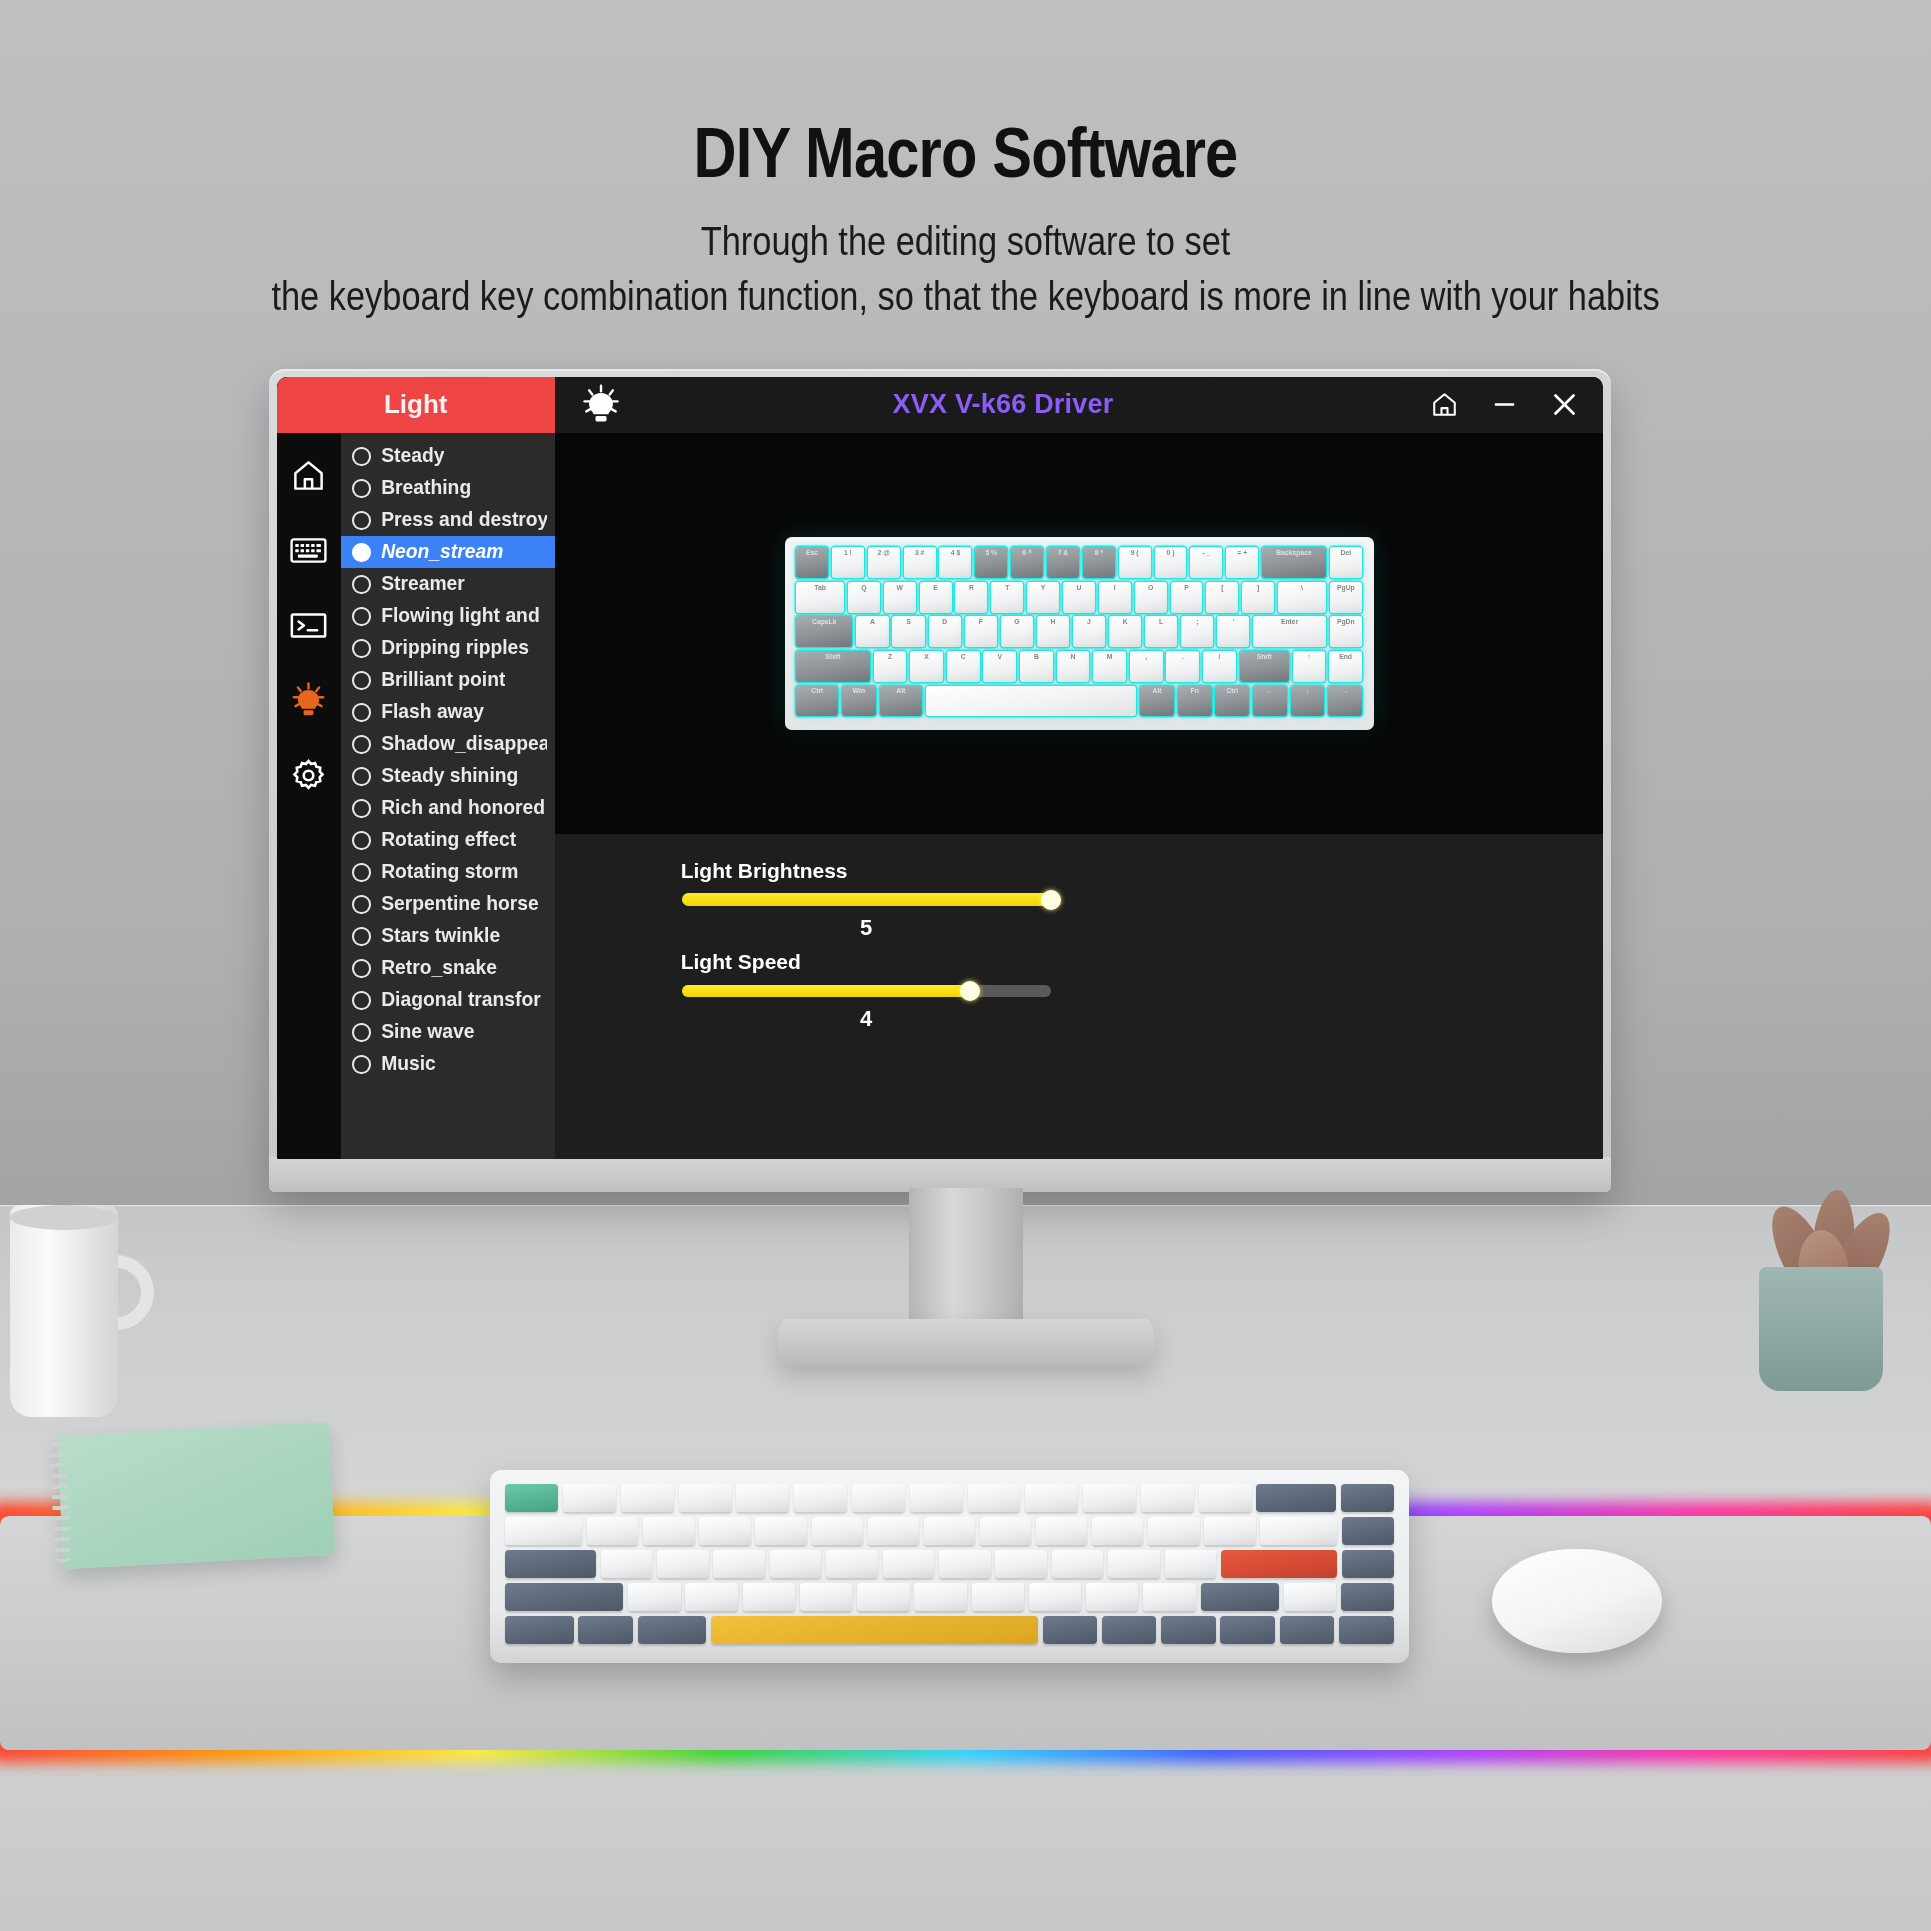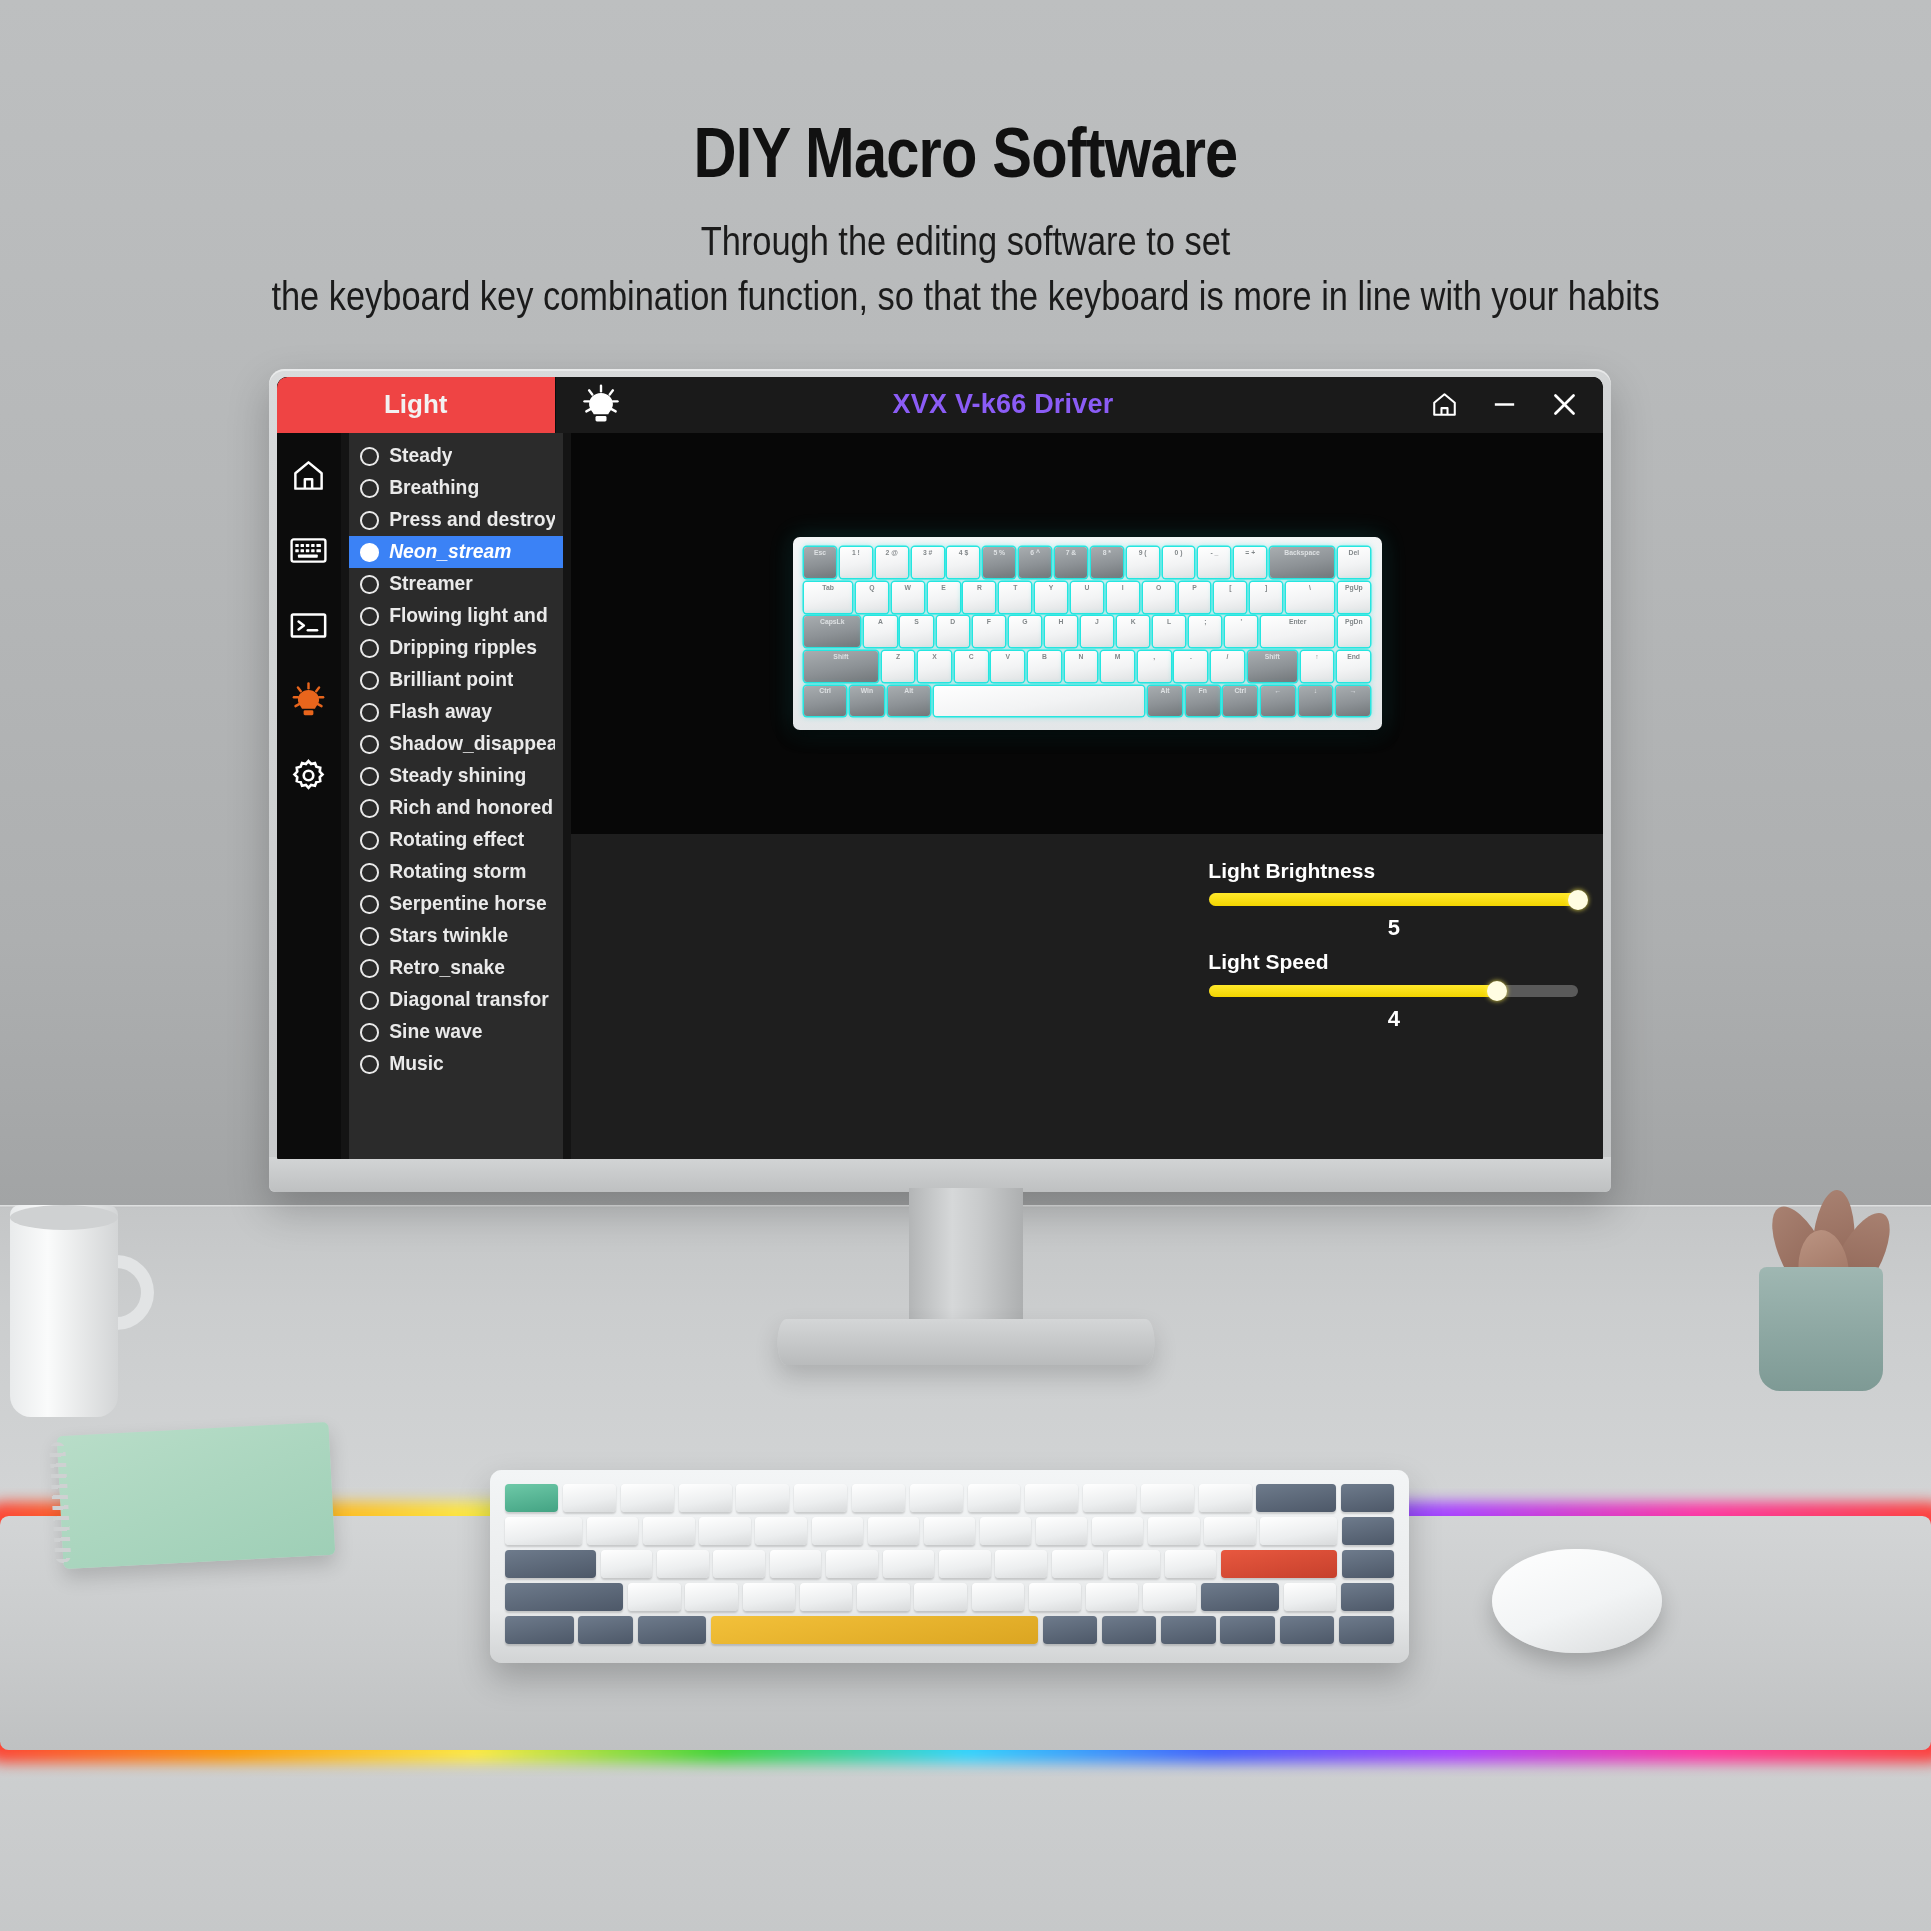--- a/index.html
+++ b/index.html
@@ -103,21 +103,21 @@
     font-size: 27px; font-weight: 700; letter-spacing: 0.2px;
     margin-left: -44px;
   }
   .win-btns { display: flex; align-items: center; gap: 25px; }
   .win-btn {
     width: 35px; height: 35px; display: flex; align-items: center; justify-content: center;
     color: #fff; cursor: pointer;
   }
 
   
-  .body { flex: 1; display: flex; min-height: 0; gap: 8px; }
+  .body { flex: 1; display: flex; min-height: 0; }
 
   .railbar {
     width: 64px; flex: 0 0 64px; background: #0c0c0c;
     display: flex; flex-direction: column; align-items: center;
     padding-top: 21px; gap: 31px;
   }
   .rail-item {
     width: 44px; height: 44px; display: flex; align-items: center; justify-content: center;
     cursor: pointer;
   }
@@ -176,21 +176,21 @@
   .key.w125 { flex: 1.25 1 0; }
   .key.w15  { flex: 1.5 1 0; }
   .key.w175 { flex: 1.75 1 0; }
   .key.w2   { flex: 2 1 0; }
   .key.w225 { flex: 2.25 1 0; }
   .key.w625 { flex: 6.25 1 0; }
 
   
   .controls {
     flex: 1; background: #1e1e1e; display: flex; flex-direction: column;
-    align-items: flex-end; padding-top: 25px;
+    align-items: flex-start; padding-top: 25px;
   }
   .ctl-block { width: 521px; }
   .ctl-label {
     color: #fff; font-size: 21px; font-weight: 700;
     text-align: left; padding-left: 126px; margin-bottom: 10.6px;
   }
   .slider {
     position: relative; height: 12.6px; width: 369px; margin-left: 127px;
     background: #5a5a5a; border-radius: 6.8px;
   }

